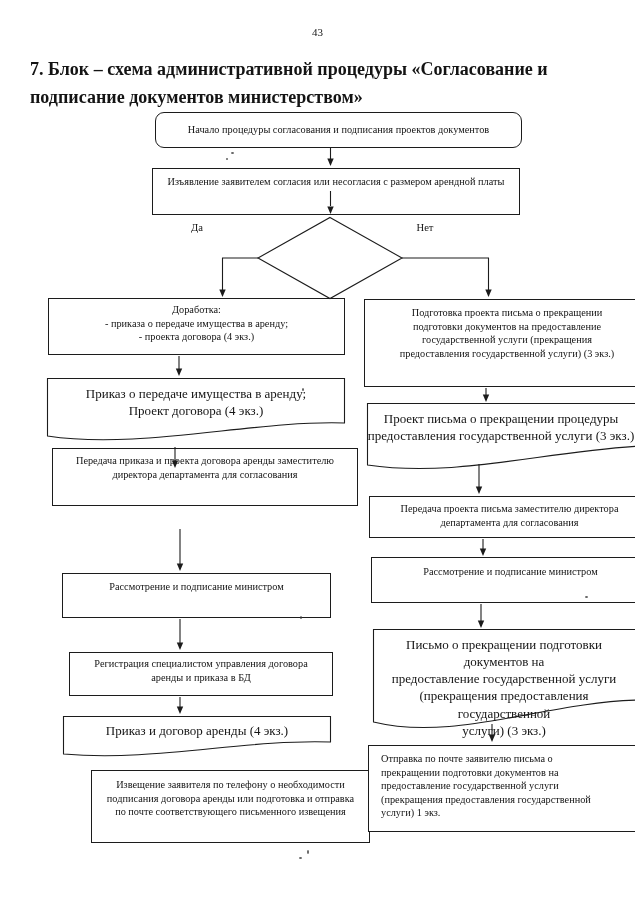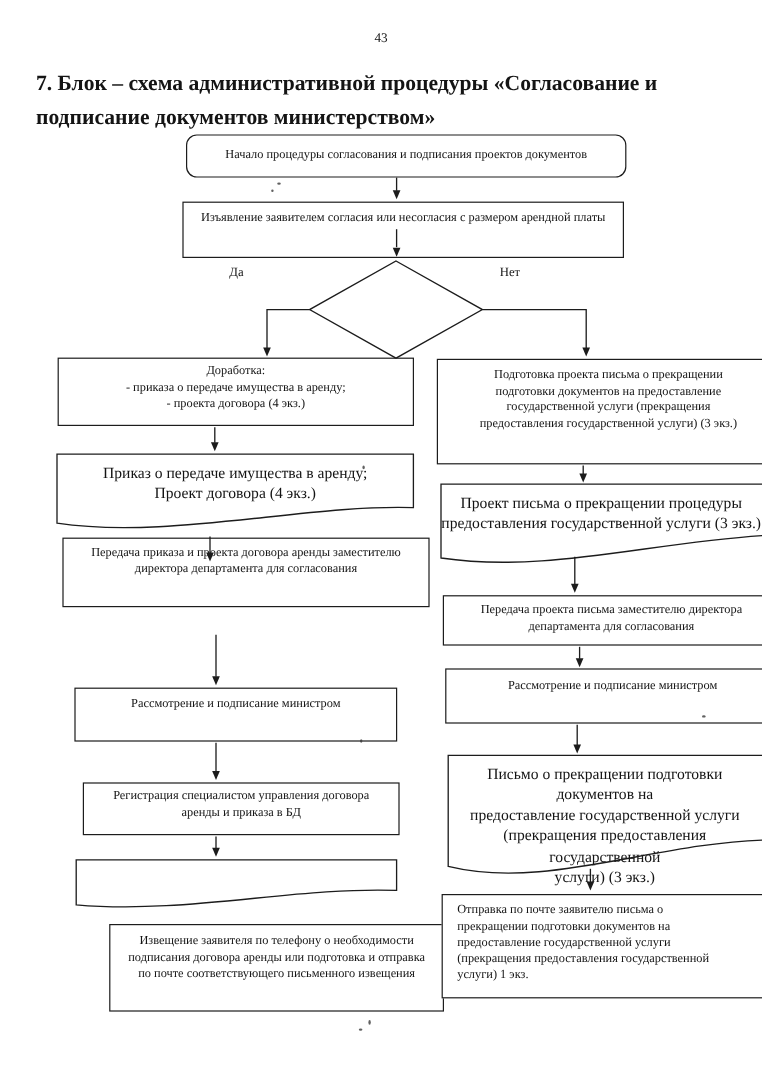--- a/index.html
+++ b/index.html
@@ -60,20 +60,21 @@
   <div class="box" style="left:48px; top:298px; width:297px; height:57px; padding-top:4px;">Доработка:
 -  приказа о передаче имущества в аренду;
 - проекта договора (4 экз.)</div>
   <div class="doc-text" style="left:47px; top:385px; width:298px;">Приказ о передаче имущества в аренду;
 Проект договора (4 экз.)</div>
   <div class="box" style="left:52px; top:448px; width:306px; height:58px; padding-top:5px;font-family:Liberation Serif, serif;">Передача приказа и проекта договора аренды заместителю
 директора департамента для согласования</div>
   <div class="box" style="left:62px; top:573px; width:269px; height:45px; padding-top:6px;">Рассмотрение и подписание министром</div>
   <div class="box" style="left:69px; top:652px; width:264px; height:44px; padding-top:4px;">Регистрация специалистом управления договора
 аренды и приказа в БД</div>
+  <div class="doc-text" style="left:63px; top:722px; width:268px;">Приказ и договор аренды (4 экз.)</div>
   <div class="box" style="left:57px; top:770px; width:279px; height:73px; padding-top:7px;margin-left:34px;">Извещение заявителя  по телефону о необходимости
 подписания договора аренды или подготовка и отправка
 по почте  соответствующего письменного извещения</div>
 
   <div class="box" style="left:364px; top:299px; width:286px; height:88px; padding-top:6px;">Подготовка проекта письма о прекращении
 подготовки документов на предоставление
 государственной услуги (прекращения
 предоставления государственной услуги)  (3 экз.)</div>
   <div class="doc-text" style="left:367px; top:410px; width:268px;">Проект письма о прекращении процедуры
 предоставления государственной услуги (3 экз.)</div>

